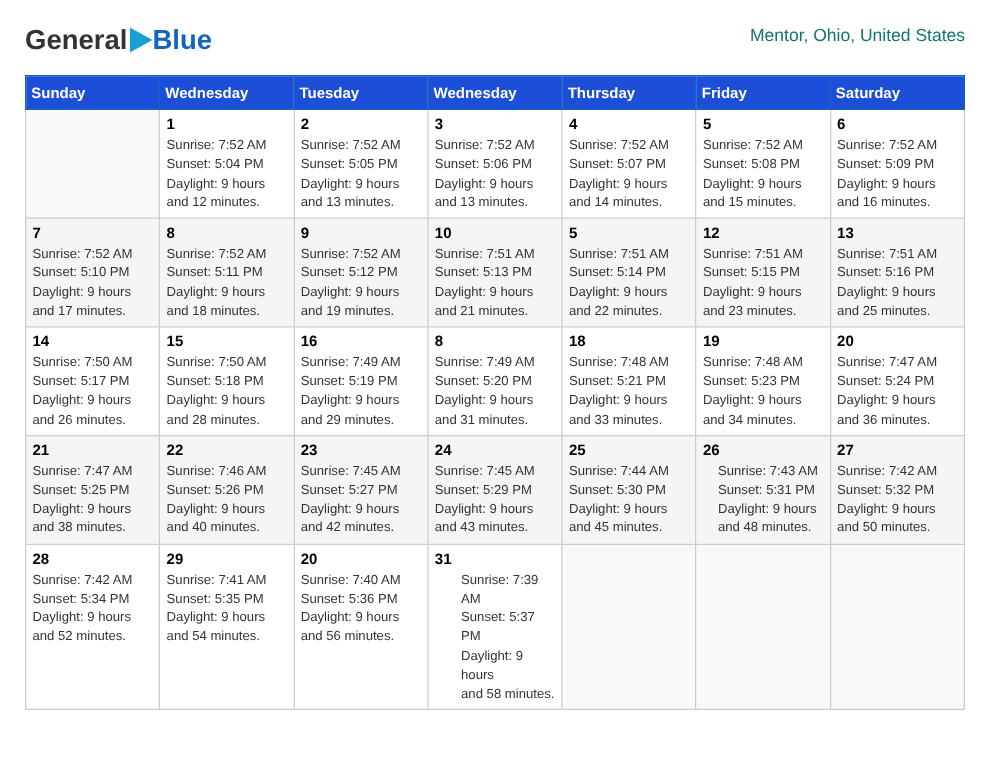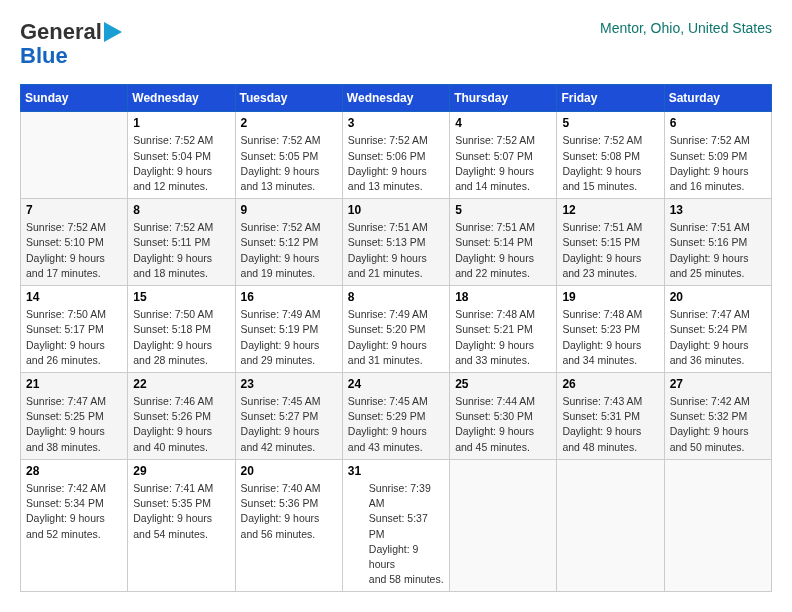--- a/index.html
+++ b/index.html
@@ -11,21 +11,20 @@
       padding: 20px;
     }
     .header-area {
       display: flex;
       justify-content: space-between;
       align-items: flex-start;
       margin-bottom: 16px;
     }
     .logo {
       display: flex;
-      flex-direction: column;
       line-height: 1.1;
     }
     .logo-arrow {
       width: 0; height: 0;
       border-top: 10px solid transparent;
       border-bottom: 10px solid transparent;
       border-left: 18px solid #1a9fd4;
       display: inline-block;
       margin-left: 2px;
       vertical-align: middle;
@@ -295,21 +294,21 @@
         </td>
         <td>
           <span class="day-num">25</span>
           <div class="day-info" style="white-space: pre-line;">Sunrise: 7:44 AM
 Sunset: 5:30 PM
 Daylight: 9 hours
 and 45 minutes.</div>
         </td>
         <td>
           <span class="day-num">26</span>
-          <div class="day-info" style="white-space: pre-line;">Sunrise: 7:43 AM
+          <div class="day-info" style="white-space: pre-line; margin-left: 12px;">Sunrise: 7:43 AM
 Sunset: 5:31 PM
 Daylight: 9 hours
 and 48 minutes.</div>
         </td>
         <td>
           <span class="day-num">27</span>
           <div class="day-info" style="white-space: pre-line;">Sunrise: 7:42 AM
 Sunset: 5:32 PM
 Daylight: 9 hours
 and 50 minutes.</div>

